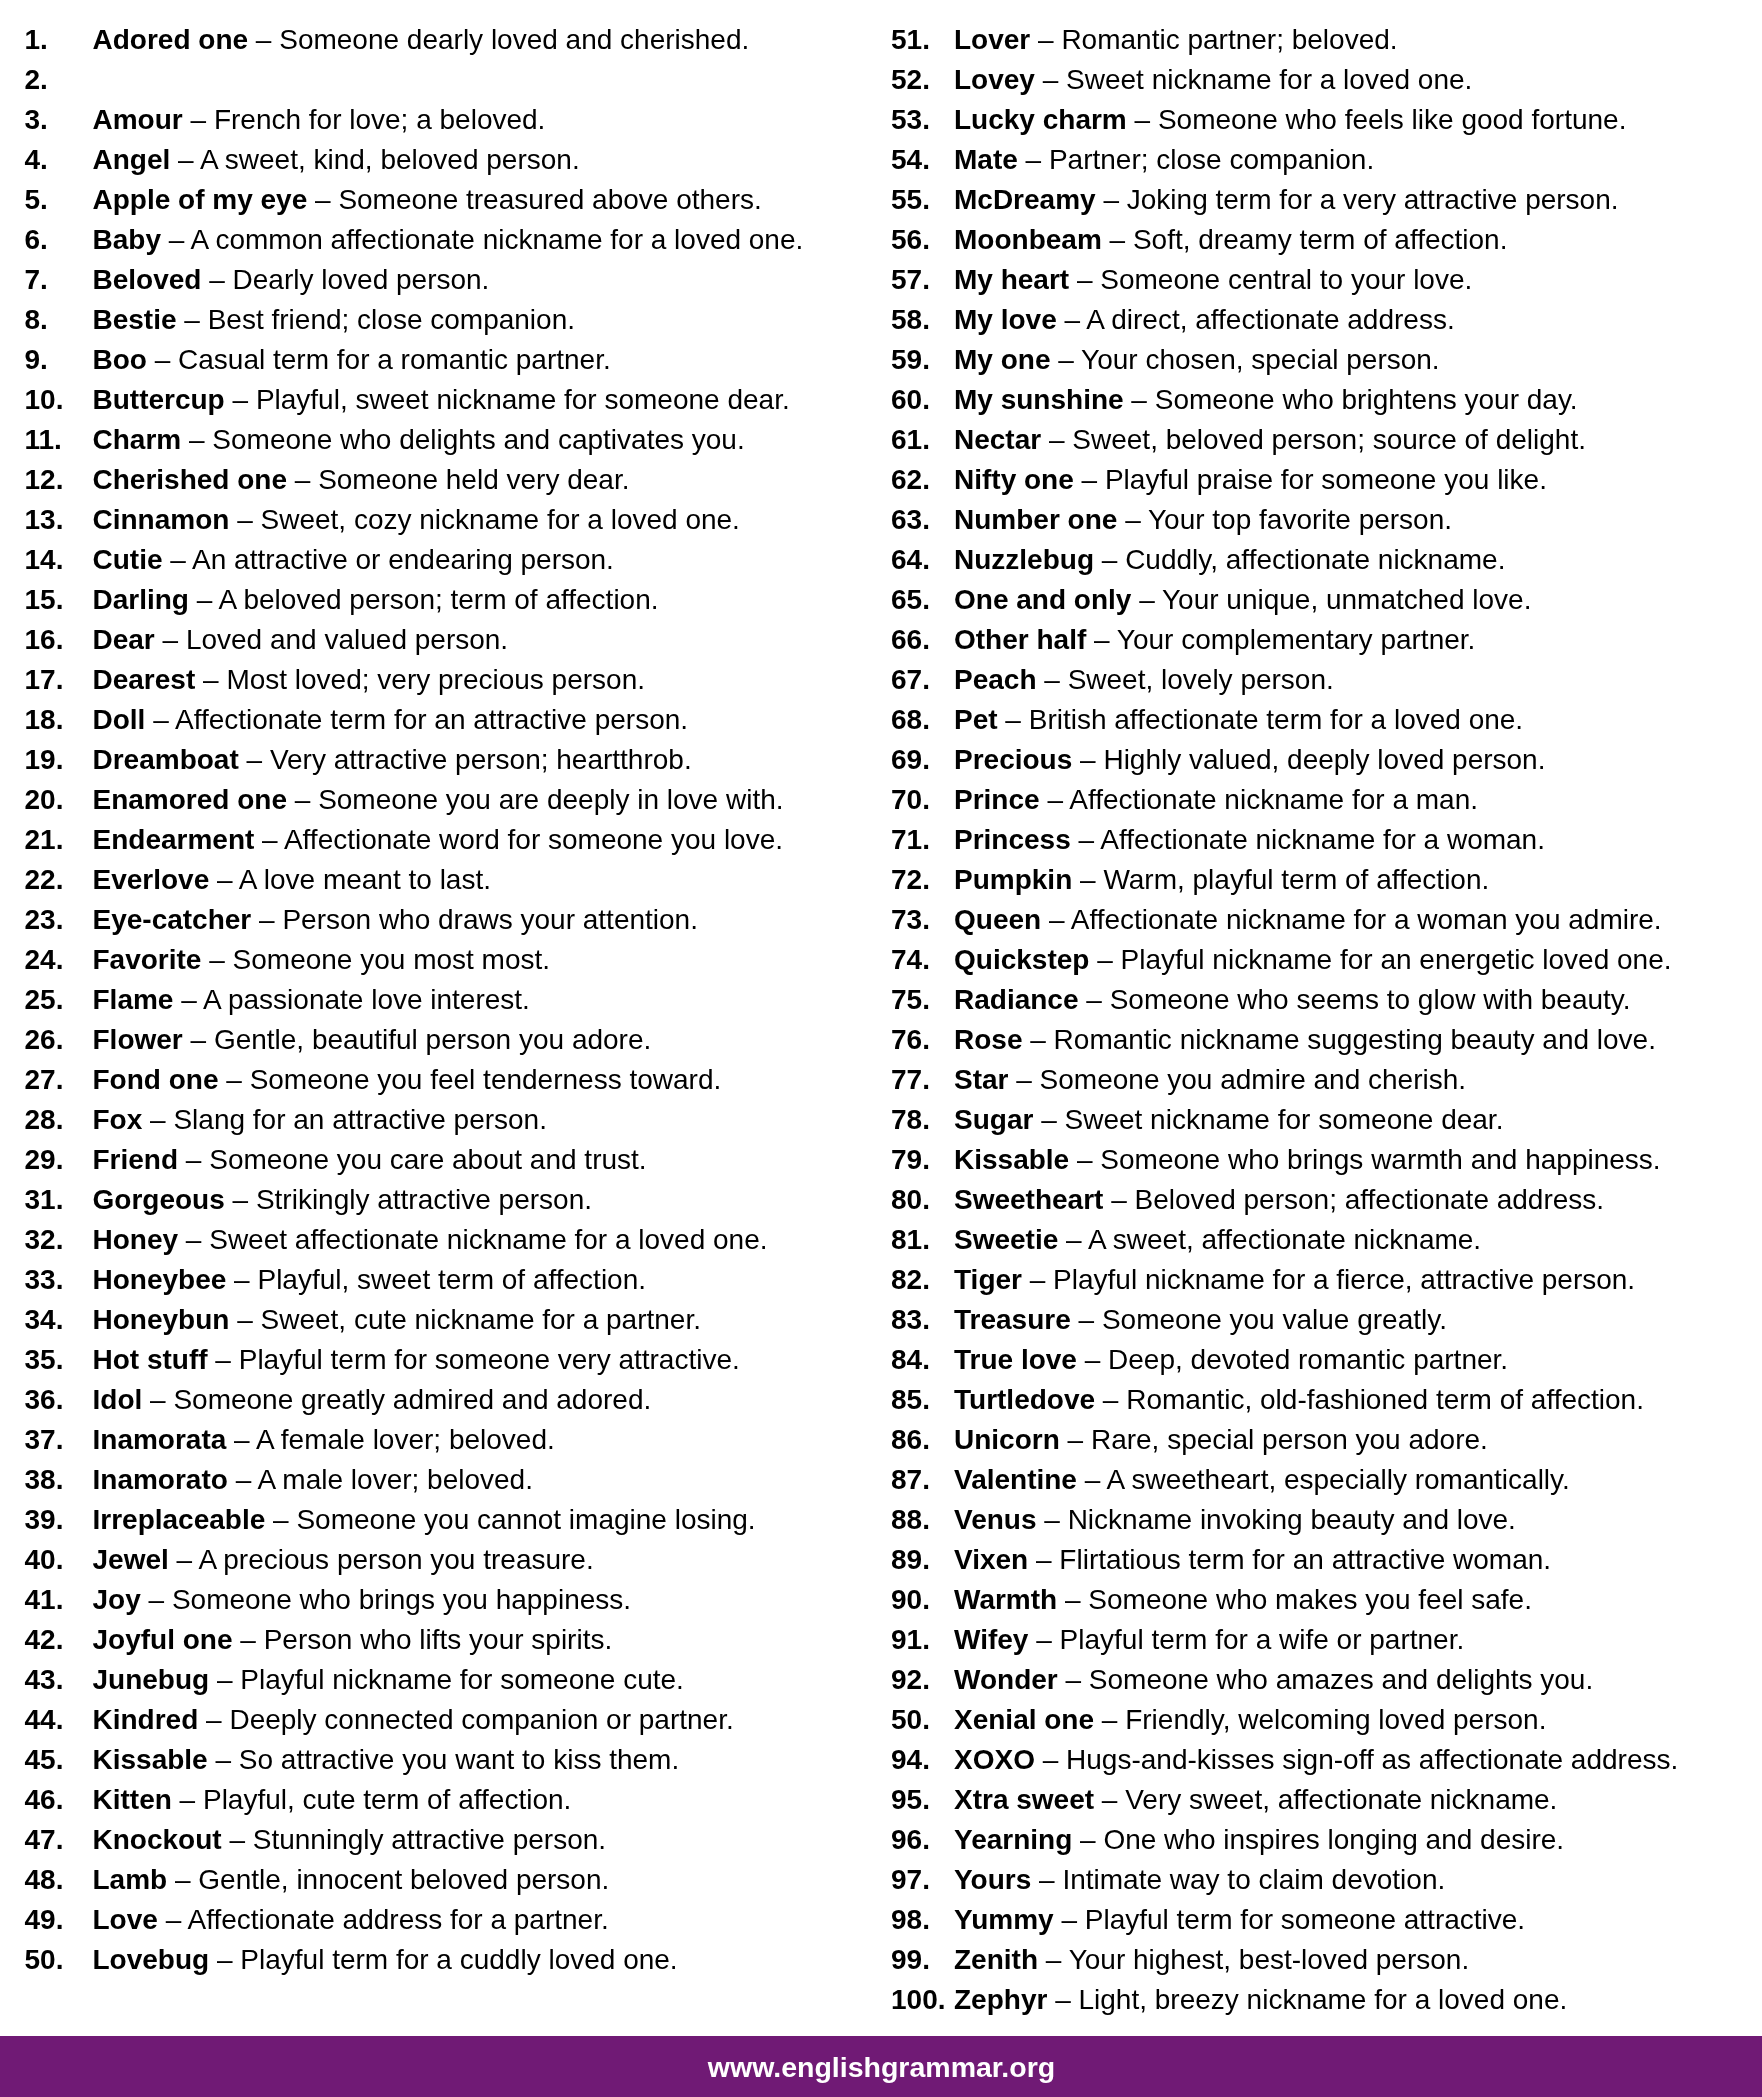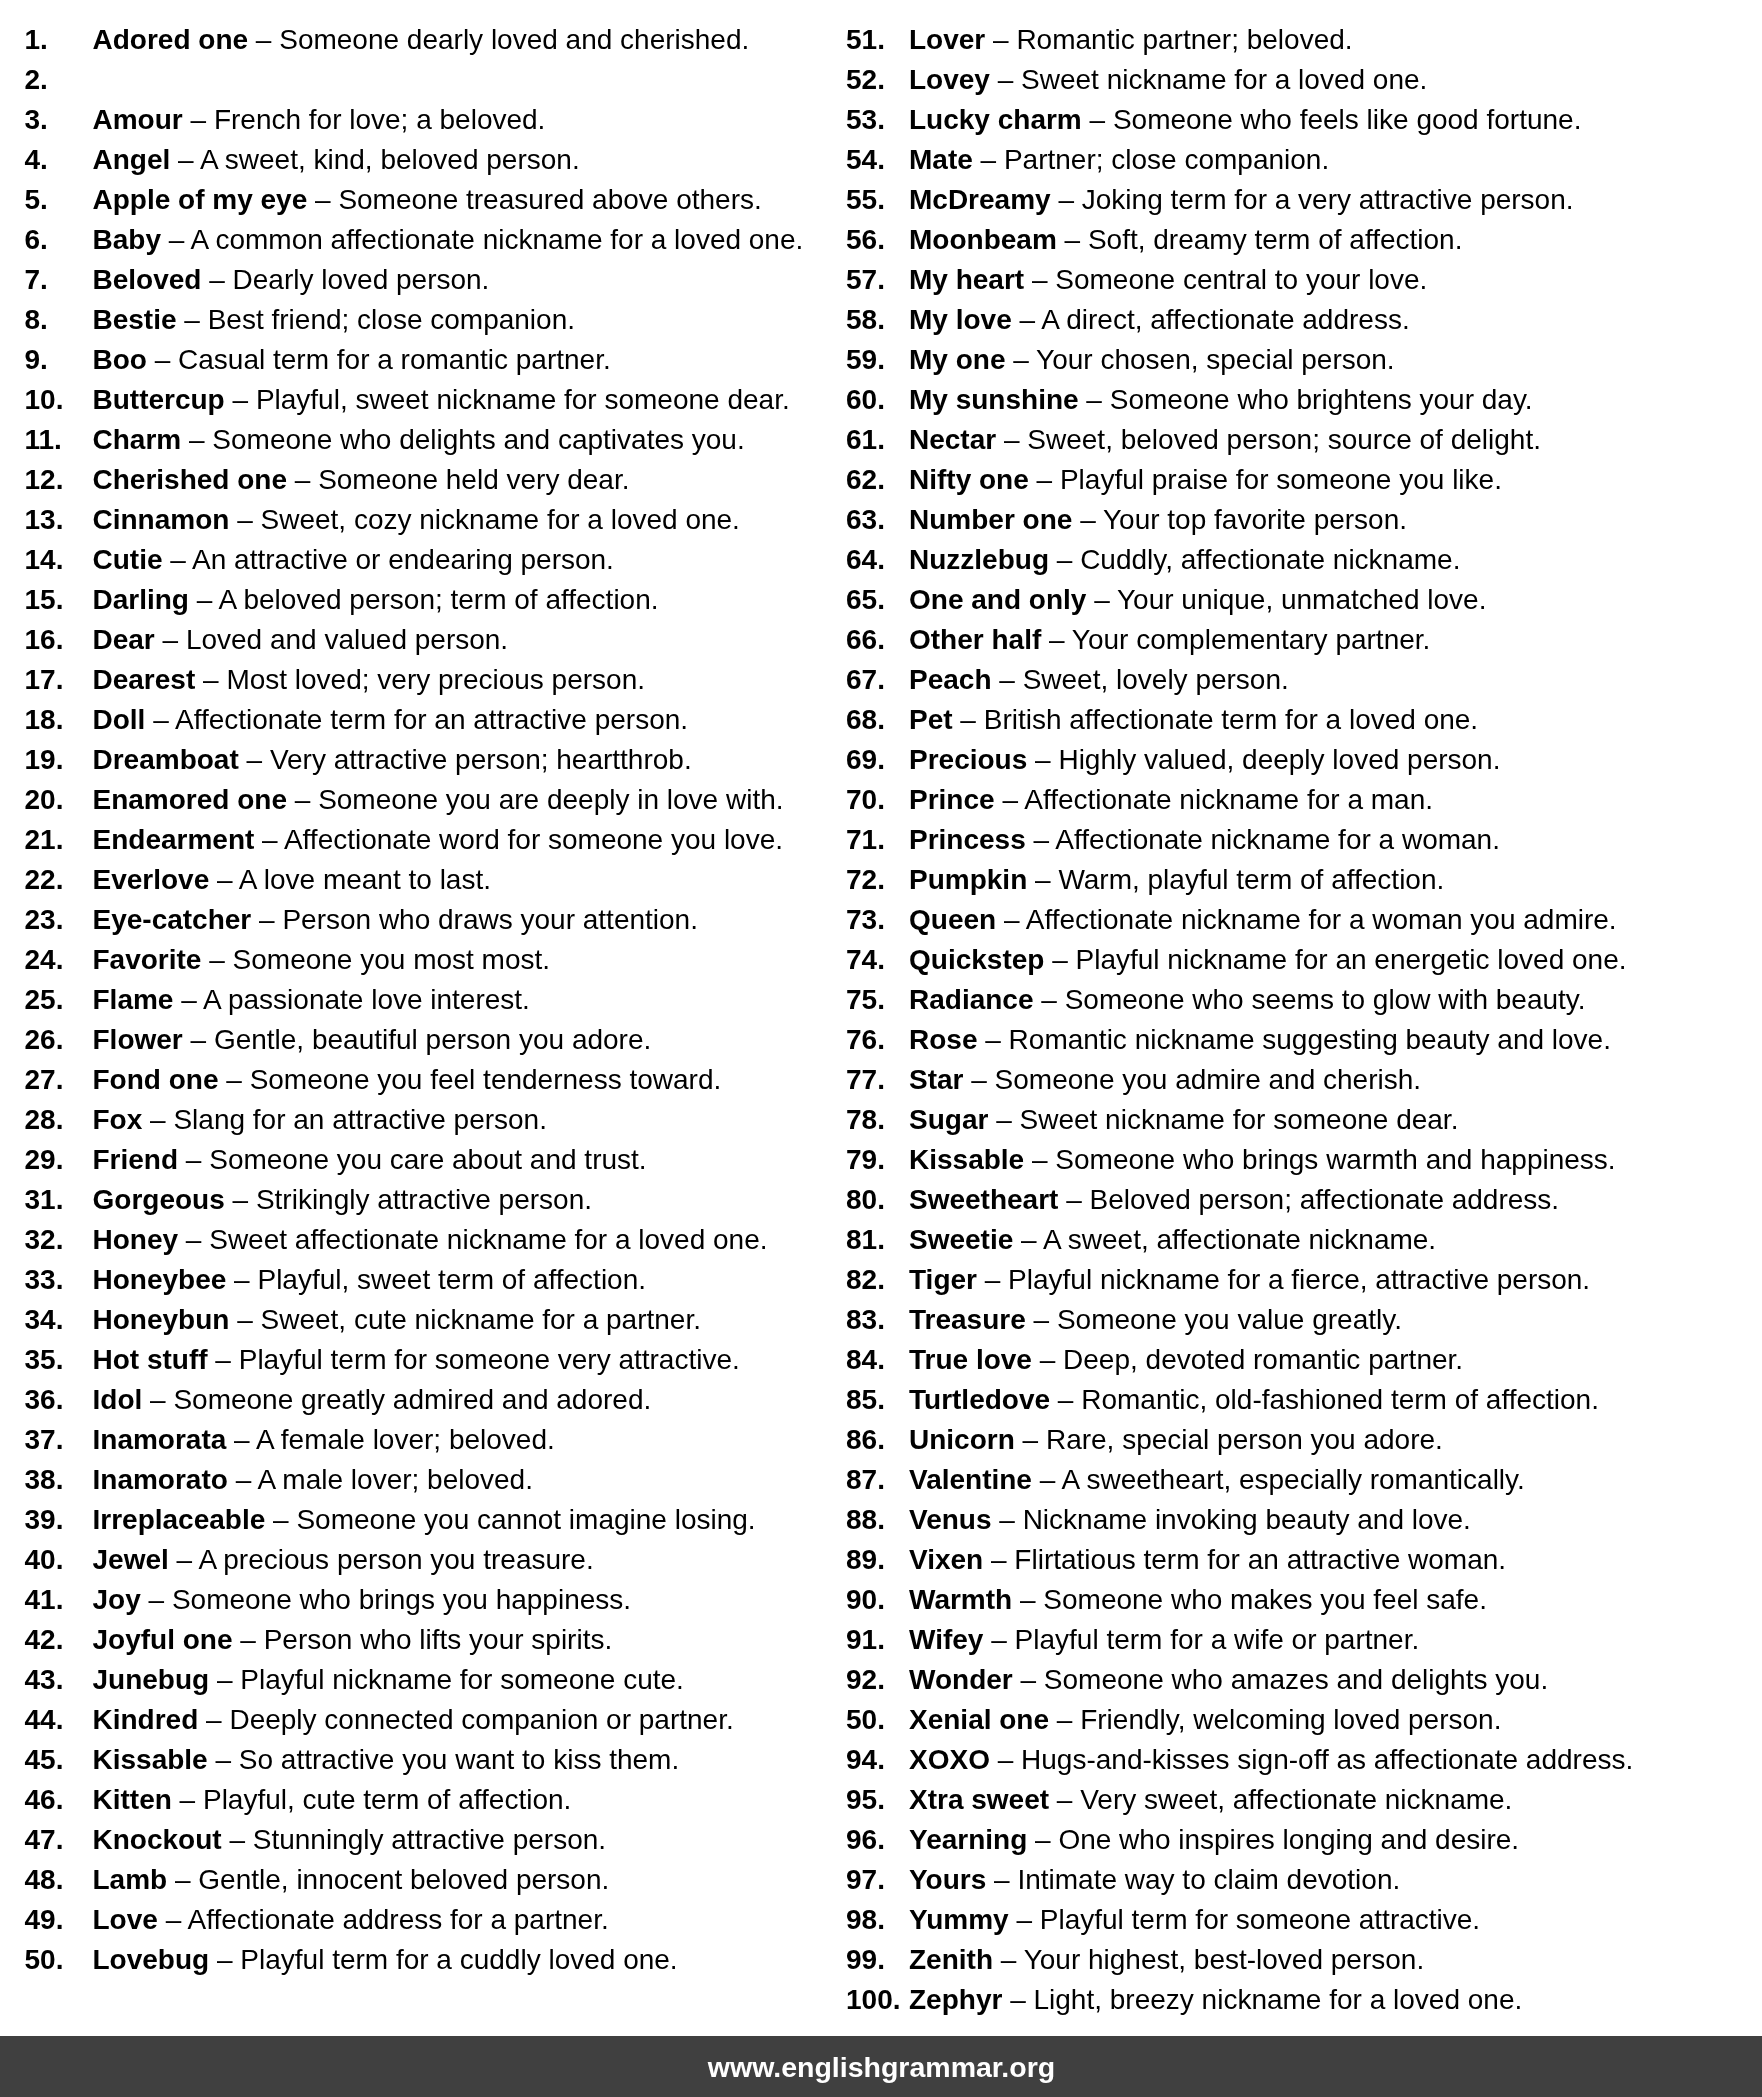--- a/index.html
+++ b/index.html
@@ -13,21 +13,21 @@
     background: #ffffff;
     font-family: "Liberation Sans", sans-serif;
     color: #000000;
     overflow: hidden;
   }
   .column {
     position: absolute;
     top: 20px;
   }
   .column.left  { left: 24.5px;   width: 857px; }
-  .column.right { left: 846px; width: 871px; }
+  .column.right { left: 891px; width: 871px; }
 
   .item {
     display: flex;
     align-items: baseline;
     height: 40px;
     font-size: 28px;
     line-height: 40px;
     white-space: nowrap;
   }
   .item .num {
@@ -549,16 +549,16 @@
     <span class="num">99.</span>
     <span class="text"><span class="term">Zenith</span><span class="sep"> – </span><span class="def">Your highest, best-loved person.</span></span>
   </div>
 
   <div class="item">
     <span class="num">100.</span>
     <span class="text"><span class="term">Zephyr</span><span class="sep"> – </span><span class="def">Light, breezy nickname for a loved one.</span></span>
   </div>
 </div>
 
-<div class="footer" style="background: #404040; color: rgb(255, 255, 255);">
+<div class="footer" style="background: #701a75; color: rgb(255, 255, 255);">
   <span class="url">www.englishgrammar.org</span>
 </div>
 
 
 </body></html>

